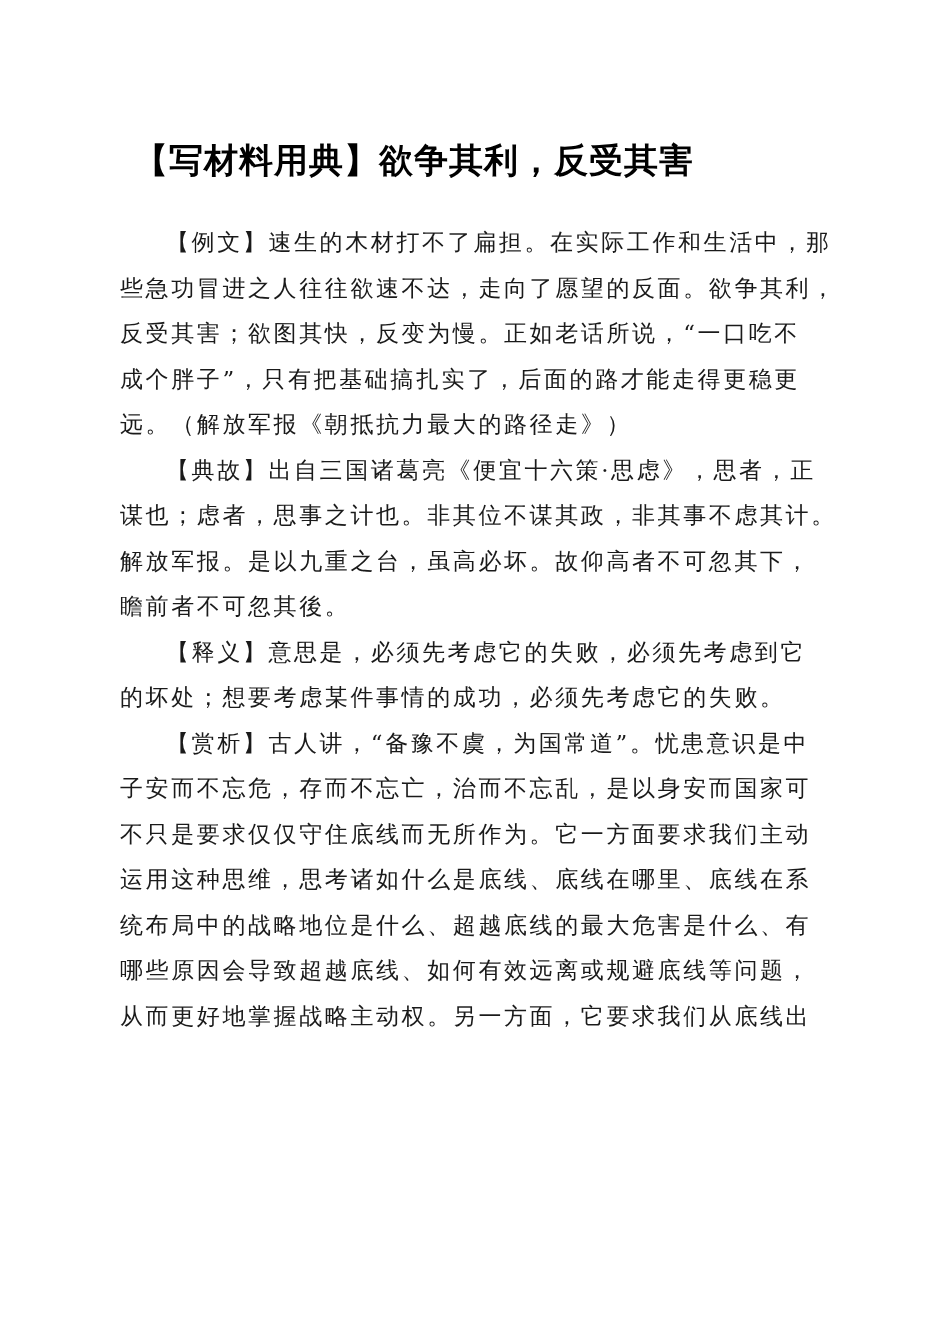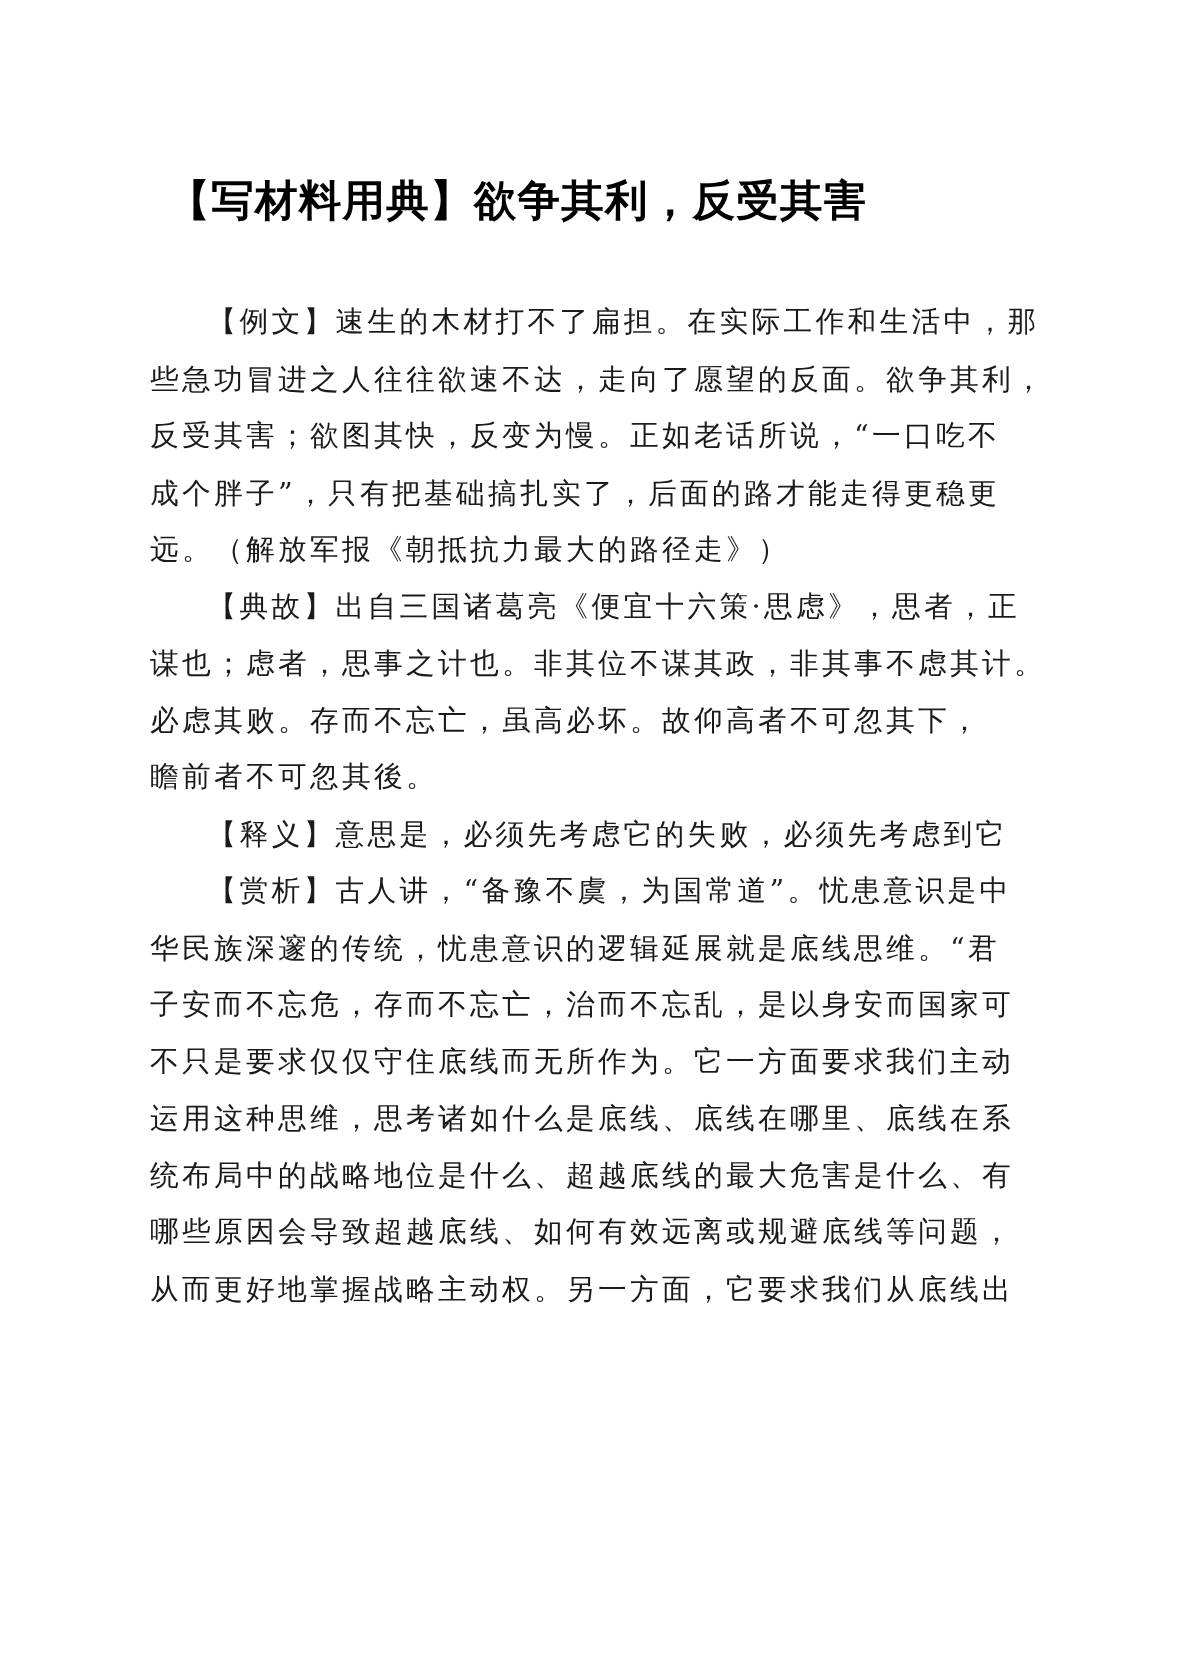--- a/index.html
+++ b/index.html
@@ -1,46 +1,46 @@
 <!DOCTYPE html>
 <html><head>
 <meta charset="utf-8">
 <style>
   html, body { margin: 0; padding: 0; background: #ffffff; }
   body { width: 950px; height: 1344px; position: relative; overflow: hidden;
          font-family: "DejaVu Serif", "Liberation Serif", serif; color: #111111; }
   .title { position: absolute; top: 138px; left: 0; width: 828px; text-align: center;
            font-size: 34px; font-weight: bold; letter-spacing: 1px; color: #000; }
-  .body { position: absolute; top: 236px; left: 120px; width: 712px; }
+  .body { position: absolute; top: 220px; left: 120px; width: 712px; }
   .line { height: 45.5px; line-height: 45.5px; font-size: 23px; white-space: nowrap;
           letter-spacing: 2.6px; color: #1a1a1a; }
   .line.indent { padding-left: 46px; }
   .tag { font-weight: normal; }
 </style>
 </head>
 <body>
 
 <div class="title">【写材料用典】欲争其利，反受其害</div>
 
 <div class="body">
 
   <div class="line indent"><span class="tag">【例文】</span><span>速生的木材打不了扁担。在实际工作和生活中，那</span></div>
   <div class="line">些急功冒进之人往往欲速不达，走向了愿望的反面。欲争其利，</div>
   <div class="line">反受其害；欲图其快，反变为慢。正如老话所说，“一口吃不</div>
   <div class="line">成个胖子”，只有把基础搞扎实了，后面的路才能走得更稳更</div>
   <div class="line">远。（解放军报《朝抵抗力最大的路径走》）</div>
 
   <div class="line indent"><span class="tag">【典故】</span><span>出自三国诸葛亮《便宜十六策·思虑》，思者，正</span></div>
   <div class="line">谋也；虑者，思事之计也。非其位不谋其政，非其事不虑其计。</div>
-  <div class="line">必虑其败。存而不忘亡，虽高必坏。故仰高者不可忽其下，</div>
+  <div class="line">解放军报。是以九重之台，虽高必坏。故仰高者不可忽其下，</div>
   <div class="line">瞻前者不可忽其後。</div>
 
   <div class="line indent"><span class="tag">【释义】</span><span>意思是，必须先考虑它的失败，必须先考虑到它</span></div>
+  <div class="line">的坏处；想要考虑某件事情的成功，必须先考虑它的失败。</div>
 
   <div class="line indent"><span class="tag">【赏析】</span><span>古人讲，“备豫不虞，为国常道”。忧患意识是中</span></div>
-  <div class="line">华民族深邃的传统，忧患意识的逻辑延展就是底线思维。“君</div>
   <div class="line">子安而不忘危，存而不忘亡，治而不忘乱，是以身安而国家可</div>
   <div class="line">不只是要求仅仅守住底线而无所作为。它一方面要求我们主动</div>
   <div class="line">运用这种思维，思考诸如什么是底线、底线在哪里、底线在系</div>
   <div class="line">统布局中的战略地位是什么、超越底线的最大危害是什么、有</div>
   <div class="line">哪些原因会导致超越底线、如何有效远离或规避底线等问题，</div>
   <div class="line">从而更好地掌握战略主动权。另一方面，它要求我们从底线出</div>
 </div>
 
 </body></html>

